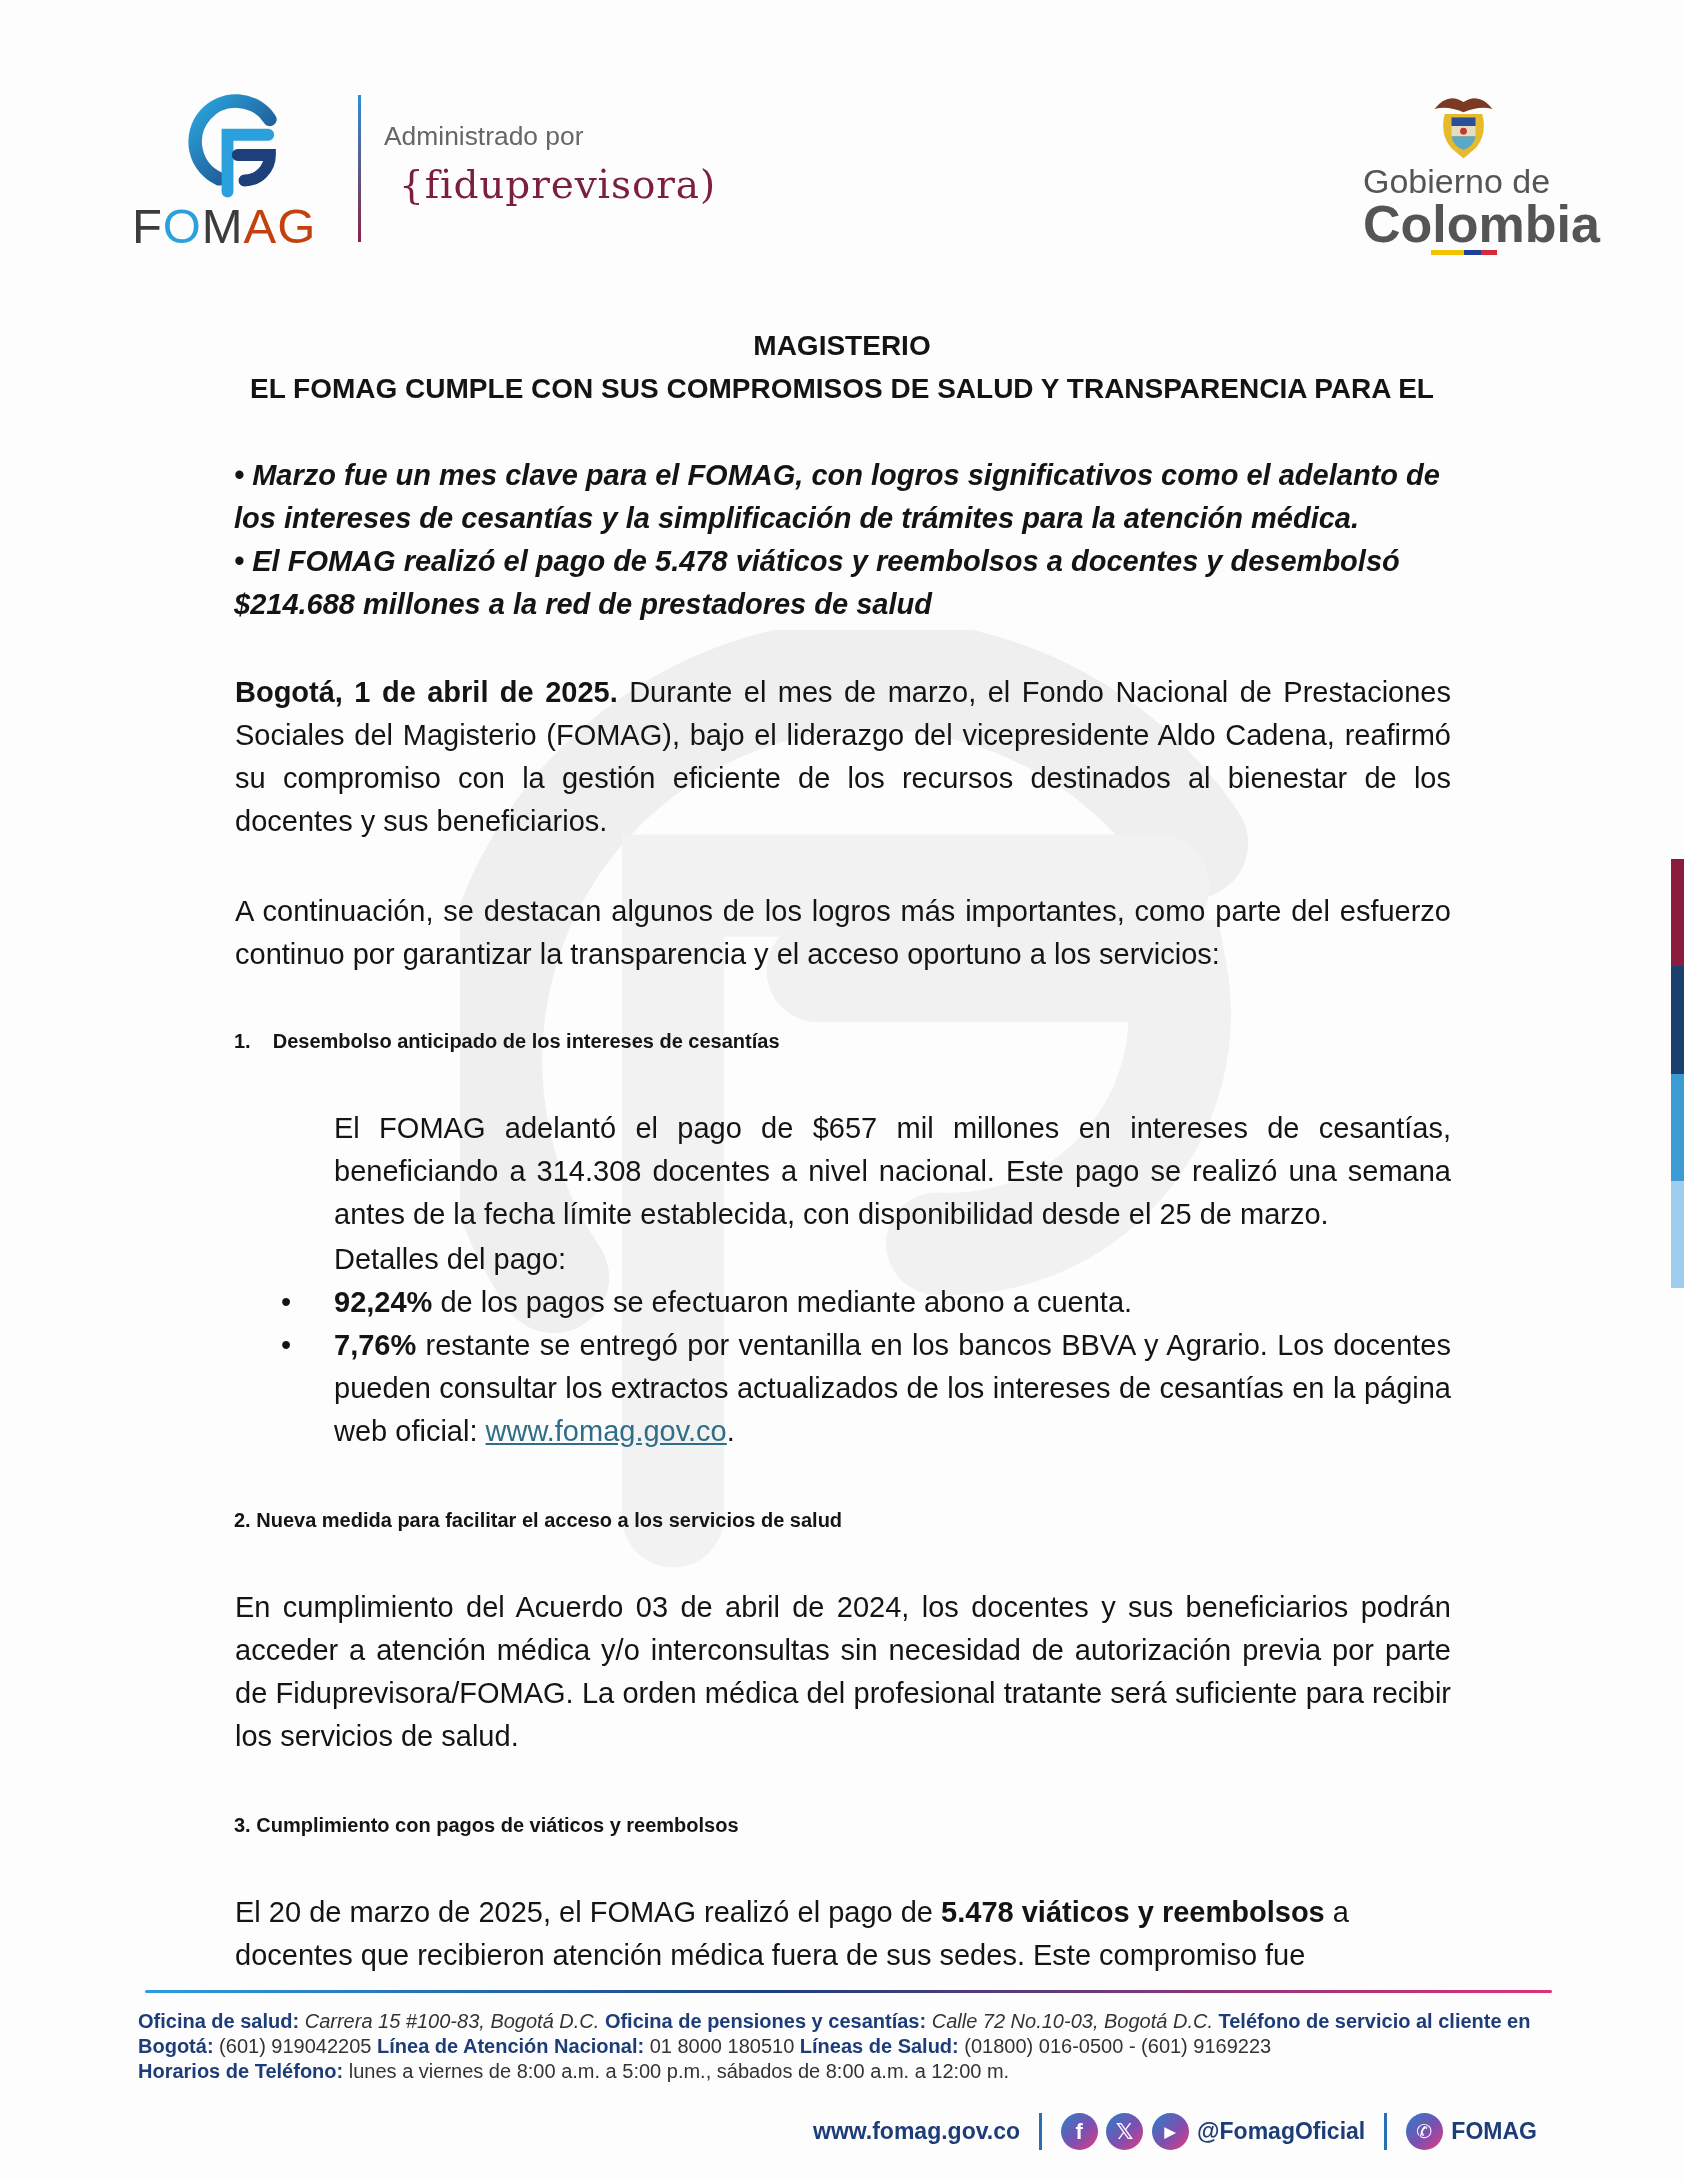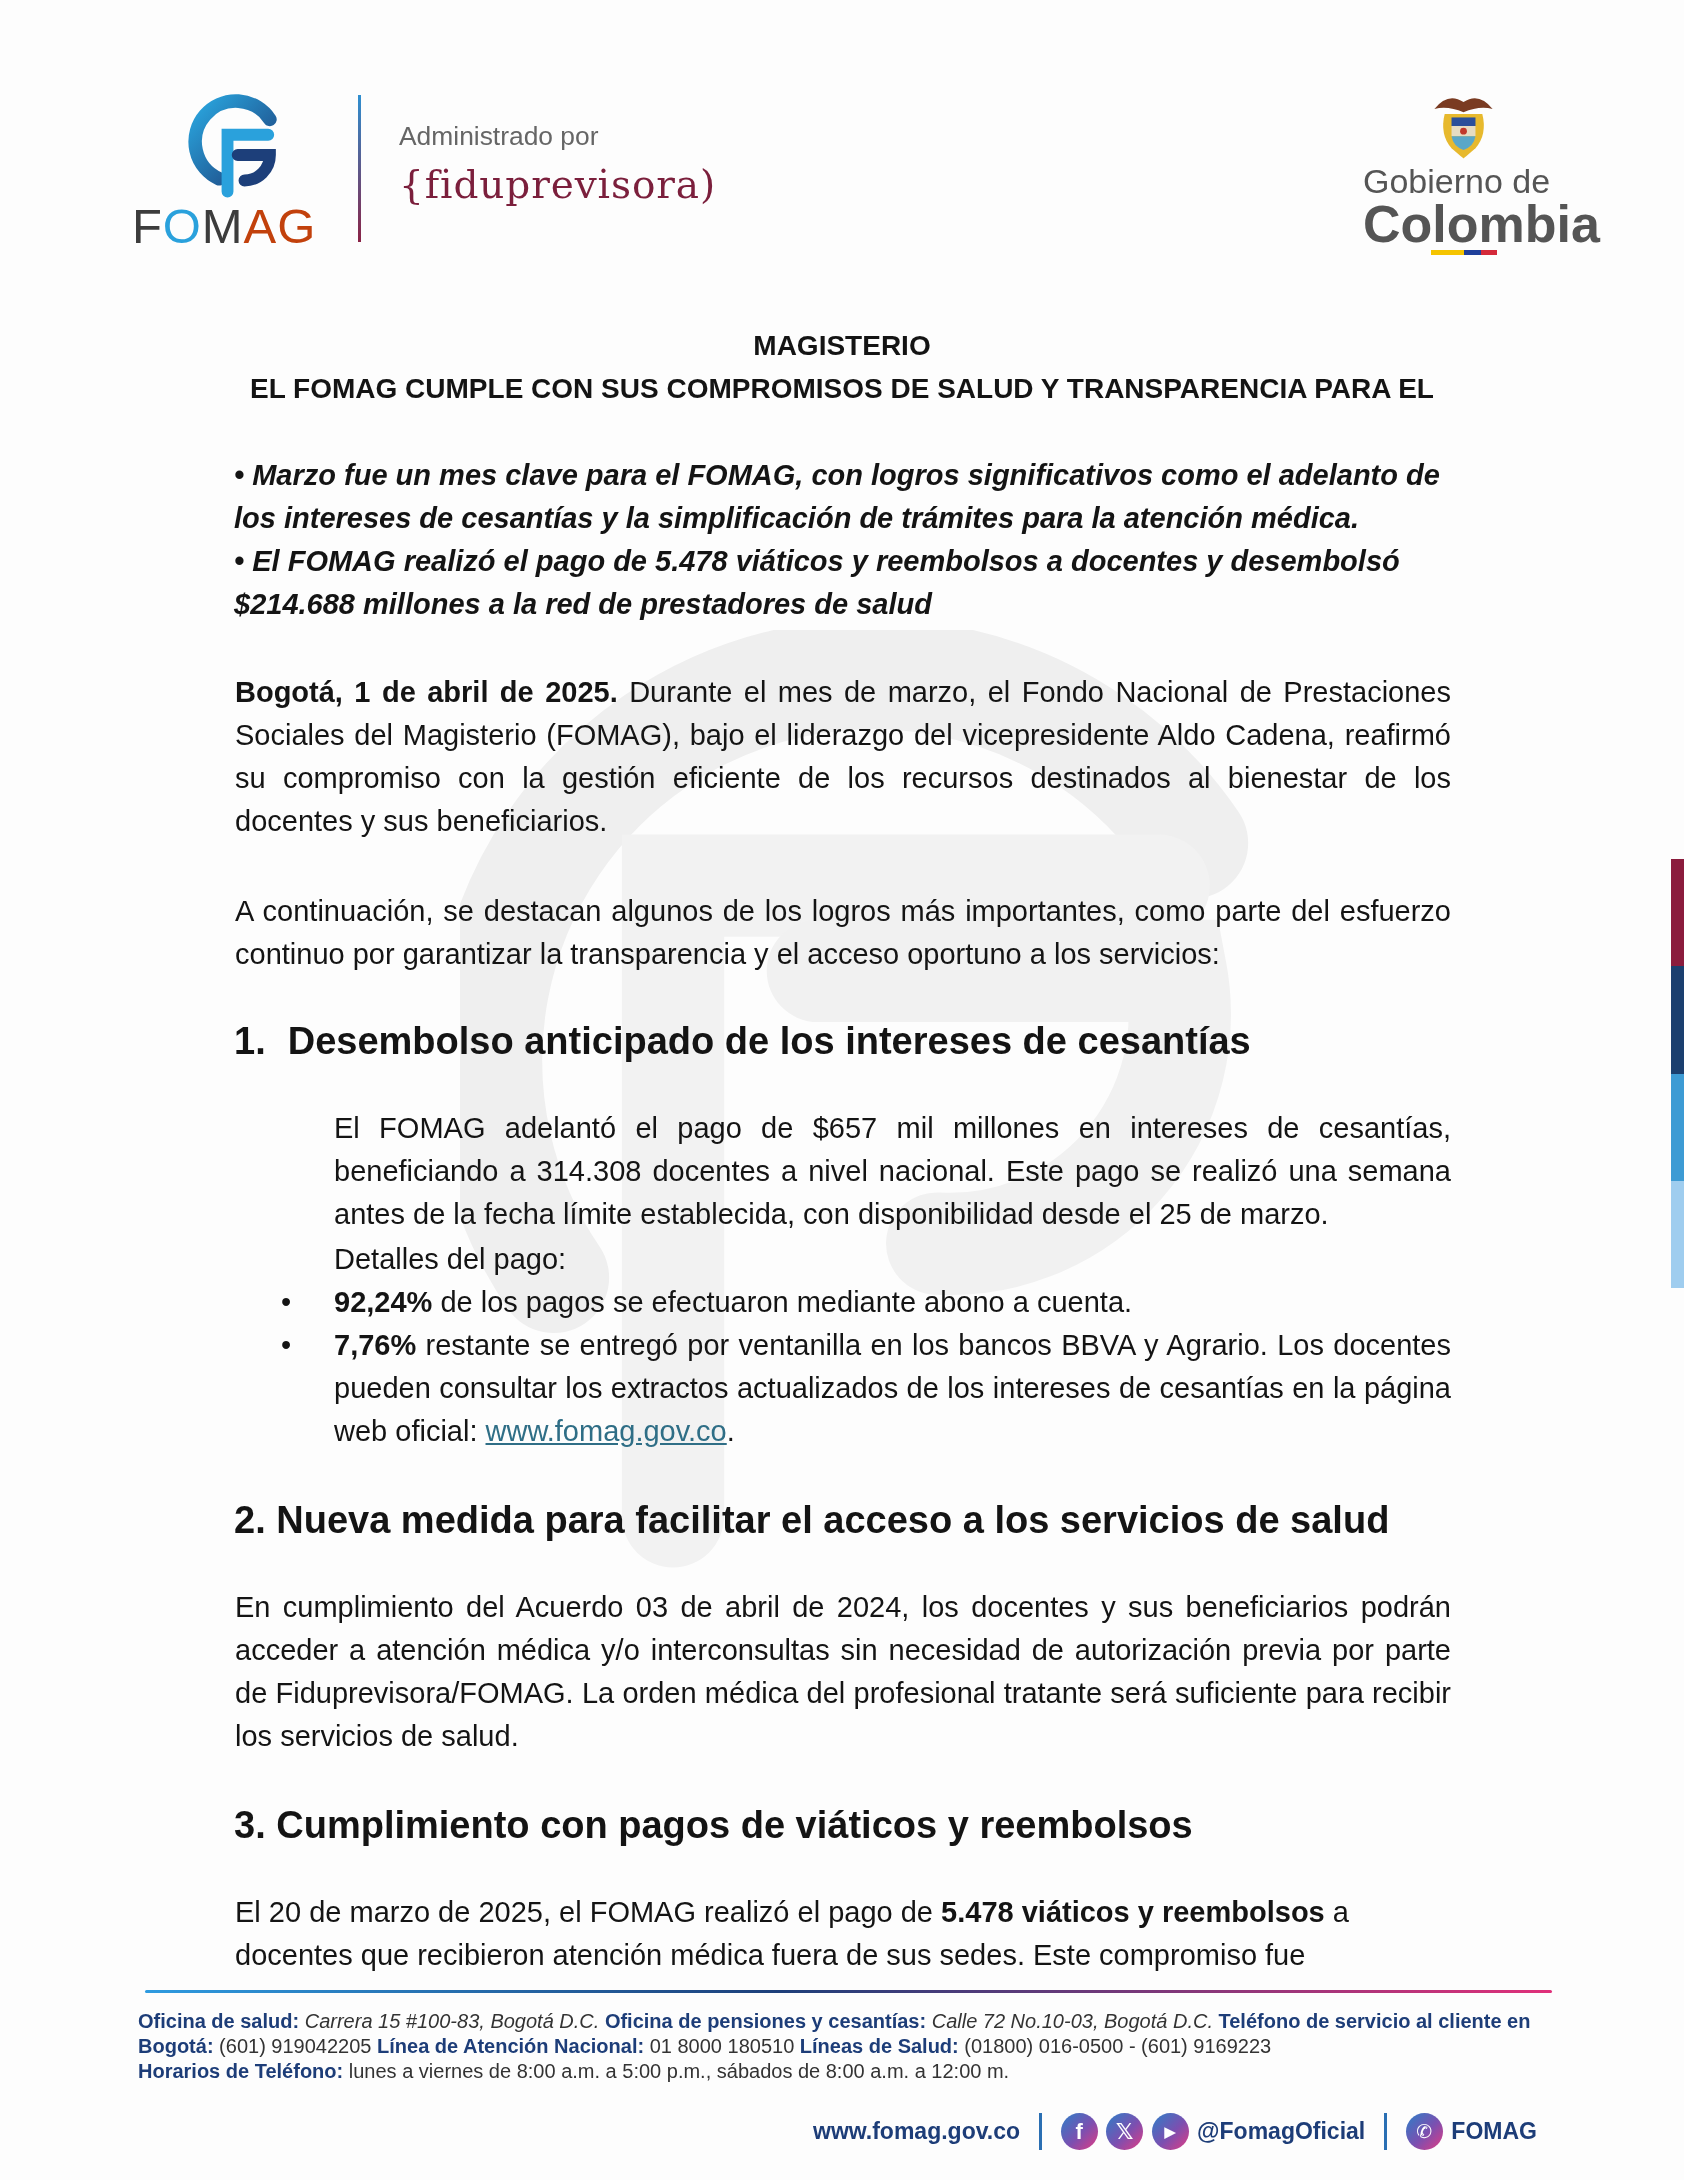--- a/index.html
+++ b/index.html
@@ -9,42 +9,42 @@
     font-family:"Liberation Sans", "DejaVu Sans", sans-serif;
   }
   .abs { position:absolute; }
 
   
   .fomag-logo { left:132px; top:94px; width:196px; height:153px; }
   .fomag-word { position:absolute; left:0; top:104px; font-size:49px; letter-spacing:0.9px; font-weight:400; color:#3c3c3c; }
   .fomag-word .o { color:#2aa1dc; }
   .fomag-word .ag { color:#c2410c; }
   .divider-v { left:358px; top:95px; width:2.6px; height:147px; background:linear-gradient(#2f8fd0,#8a2346); }
-  .admin-by { left:399px; top:121px; font-size:26.4px; color:#666; }
+  .admin-by { left:384px; top:121px; font-size:26.4px; color:#666; }
   .fidu { left:399px; top:162px; font-size:39px; color:#7b1f3c; font-family:"DejaVu Serif","Liberation Serif",serif; letter-spacing:0.9px; }
 
   .gov-crest { left:1431px; top:90px; width:65px; height:72px; }
   .gov-line1 { left:1363px; top:162px; font-size:34px; color:#555; }
   .gov-line2 { left:1363px; top:194px; font-size:52px; font-weight:700; color:#555; }
   .gov-flag { left:1431px; top:250px; width:66px; height:5.1px; display:flex; }
   .gov-flag span { display:block; height:100%; }
 
   
   .watermark { left:460px; top:630px; width:818px; height:946px; pointer-events:none; }
 
   
   .side-strip { left:1671px; top:859px; width:13.6px; height:429px; display:flex; flex-direction:column; }
   .side-strip span { flex:1; display:block; }
 
   
   .content { left:234px; top:0; width:1216px; font-size:29px; line-height:43px; color:#141414; }
   .title { position:absolute; left:0; width:1216px; top:324px; text-align:center; font-weight:700; font-size:28px; line-height:43px; }
   .highlights { position:absolute; left:0; top:454px; font-weight:700; font-style:italic; font-size:29px; line-height:43px; width:1216px; }
   .p { position:absolute; left:1px; width:1216px; text-align:justify; }
-  .h { position:absolute; left:0; font-weight:700; font-size:38px; }
+  .h { position:absolute; left:0; font-weight:700; font-size:20px; }
   .indent { position:absolute; left:100px; width:1117px; text-align:justify; }
   .bullet-list { position:absolute; left:47px; width:1170px; margin:0; padding:0; list-style:none; }
   .bullet-list li { position:relative; padding-left:53px; text-align:justify; }
   .bullet-list li .dot { position:absolute; left:0; top:0; }
   a.link { color:#2f6e86; text-decoration:underline; }
 
   
   .footer-line { left:145px; top:1990px; width:1407px; height:3.4px; background:linear-gradient(90deg,#2f9be0 0%,#1d3f7a 45%,#e0307a 100%); border-radius:1.7px; }
   .footer-text { left:138px; top:2009px; width:1423px; font-size:20px; line-height:25px; color:#333; }
   .footer-text b { color:#1d3d78; font-weight:700; }

